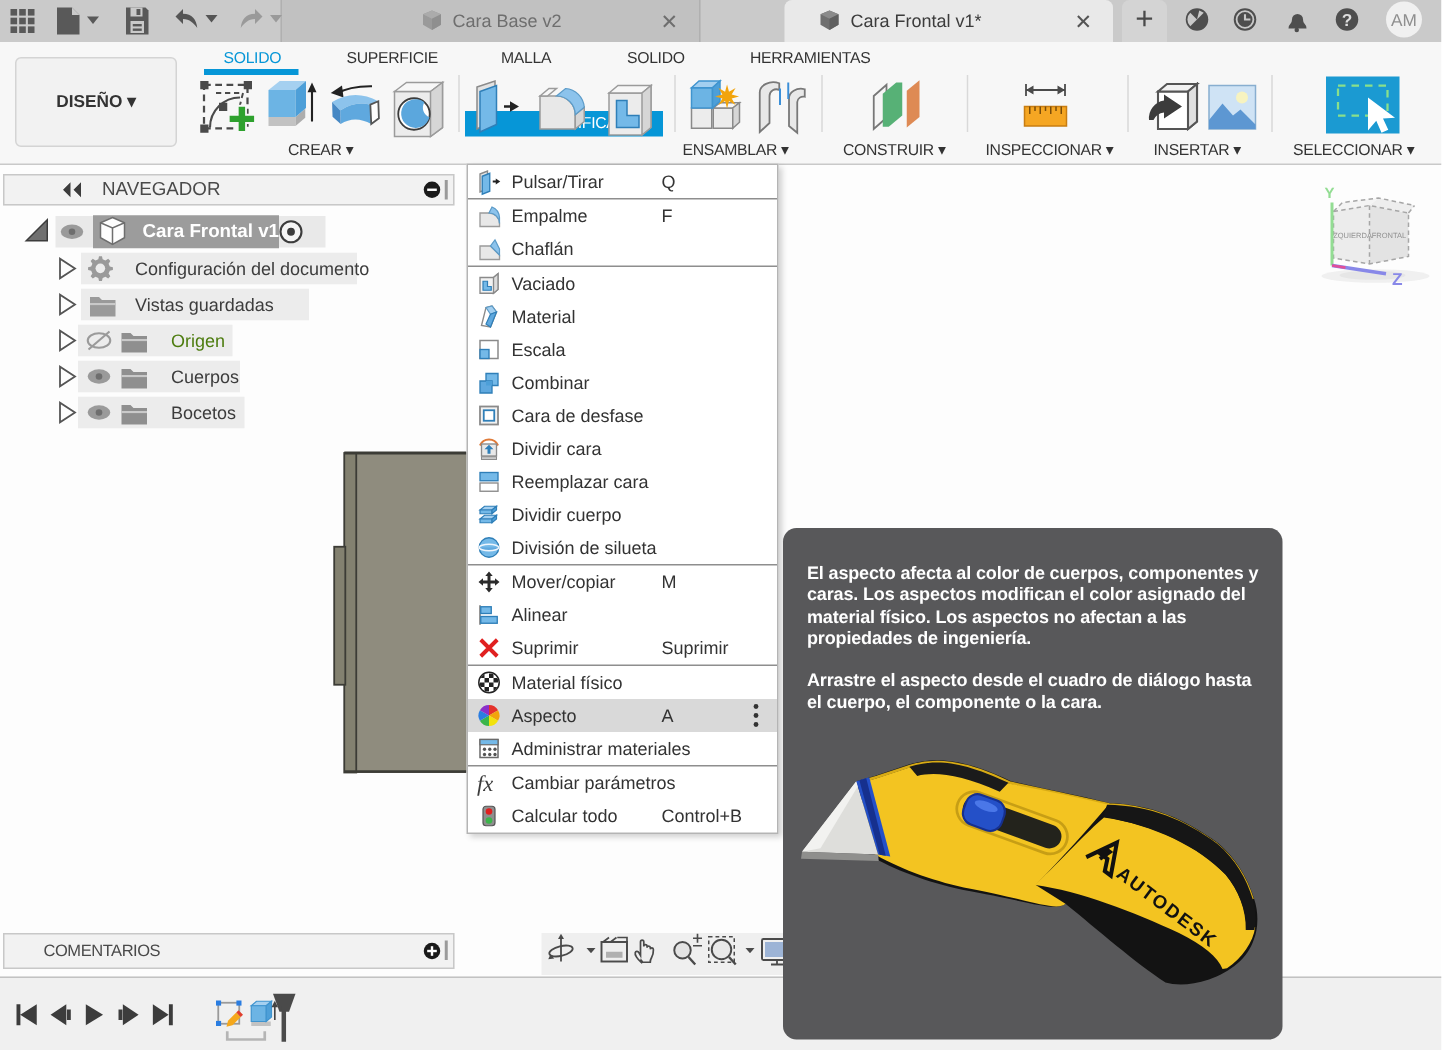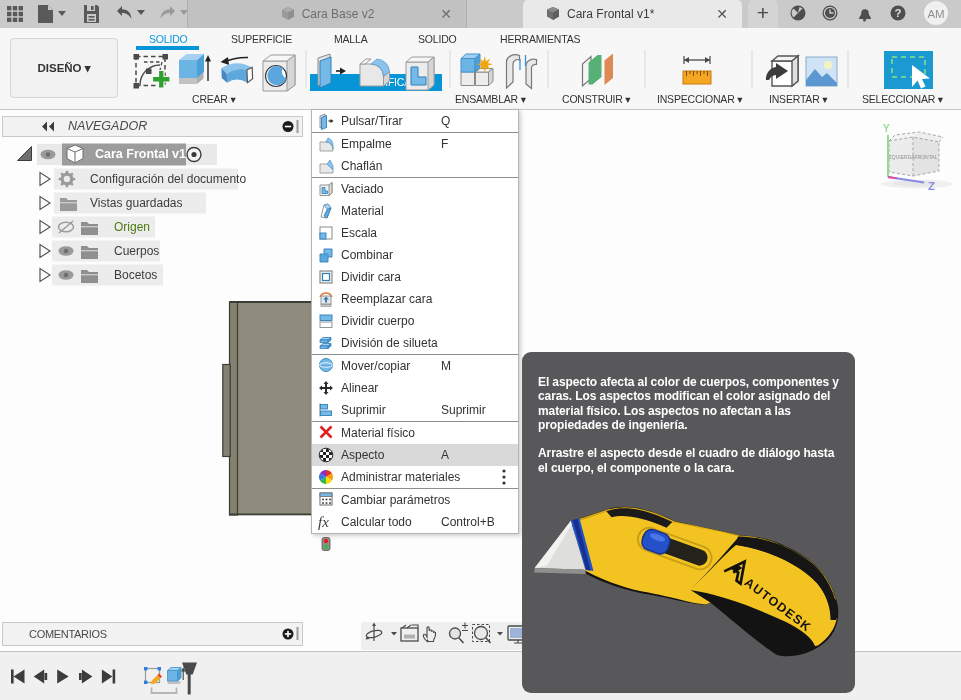--- a/index.html
+++ b/index.html
@@ -238,21 +238,21 @@
       <path d="M806 52 L815 41 L822 49 L827 45 L837 55 L837 58 L806 58 Z" fill="#5d97d2"></path>
     </g>
 
     <g>
       <rect x="884" y="23" width="49" height="38" fill="#1b9ad2"></rect>
       <rect x="892" y="29" width="33" height="20" fill="none" stroke="#8ae08a" stroke-width="1.5" stroke-dasharray="5 4"></rect>
       <path d="M912 37 l0 22 5.5 -6.5 3.5 8 4.5 -2 -3.5 -7.5 8 -0.5 z" fill="#fff"></path>
     </g>
   </svg>
 
-  <div id="navhead"><span style="margin-left:65px;font-style:italic;">NAVEGADOR</span></div>
+  <div id="navhead"><span style="margin-left:65px;">NAVEGADOR</span></div>
   <svg style="position:absolute;left:0;top:116px;z-index:6" width="305" height="175">
     <path d="M33 5.5 l-5 5 5 5 z M40 5.5 l-5 5 5 5 z" fill="#3c3c3c" transform="translate(14,0)"></path>
     <circle cx="288" cy="10.5" r="5.5" fill="#1a1a1a"></circle>
       <rect x="284.8" y="9.7" width="6.4" height="1.6" fill="#fff"></rect>
     <rect x="296.5" y="4" width="2" height="13" fill="#9a9a9a"></rect>
 
     <rect x="37" y="28" width="180" height="21" fill="#e9e9e9"></rect>
     <path d="M17.5 44.5 L31.5 30.5 L31.5 44.5 Z" fill="#707070" stroke="#3c3c3c" stroke-width="1"></path>
     <ellipse cx="48" cy="38.5" rx="7.5" ry="4.8" fill="#9a9a9a"></ellipse>
       <circle cx="48" cy="38.5" r="2.2" fill="#6e6e6e"></circle>
@@ -332,20 +332,23 @@
         <span class="mtxt">Vaciado</span>
       </div>
     <div class="mrow">
         <span class="mtxt">Material</span>
       </div>
     <div class="mrow">
         <span class="mtxt">Escala</span>
       </div>
     <div class="mrow">
         <span class="mtxt">Combinar</span>
+      </div>
+    <div class="mrow">
+        <span class="mtxt">Cara de desfase</span>
       </div>
     <div class="mrow">
         <span class="mtxt">Dividir cara</span>
       </div>
     <div class="mrow">
         <span class="mtxt">Reemplazar cara</span>
       </div>
     <div class="mrow">
         <span class="mtxt">Dividir cuerpo</span>
       </div>

